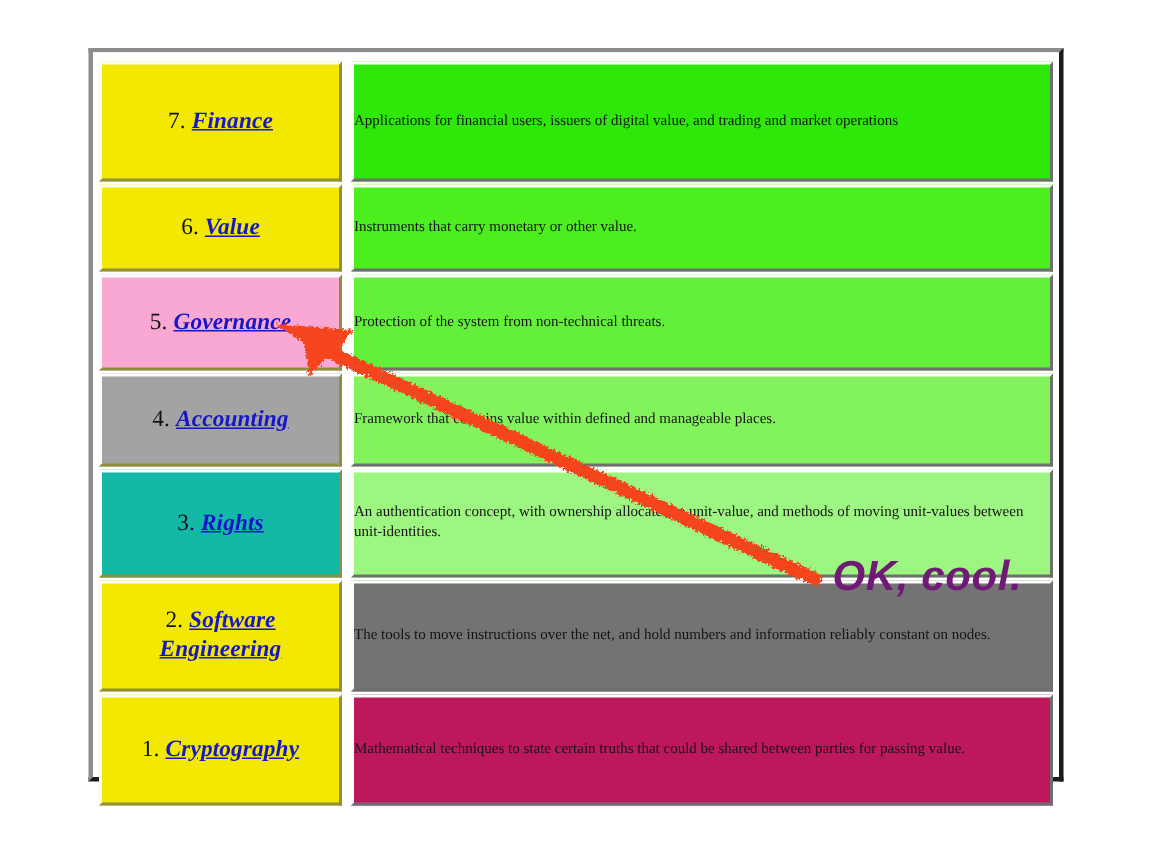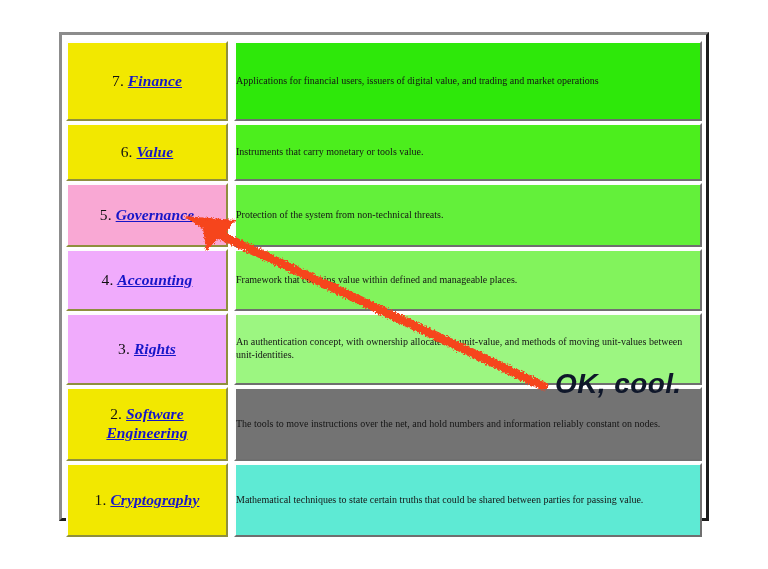--- a/index.html
+++ b/index.html
@@ -110,21 +110,21 @@
     pointer-events: none;
   }
   #annot-text {
     position: absolute;
     left: 555px;
     top: 368px;
     font-family: "Liberation Sans", "DejaVu Sans", sans-serif;
     font-style: italic;
     font-weight: bold;
     font-size: 28px;
-    color: #0f172a;
+    color: #701a75;
     white-space: nowrap;
     letter-spacing: 0.4px;
   }
 </style>
 </head>
 <body>
 
 <div id="frame-outer">
   <div id="frame-inner">
     <table id="stack-table">
@@ -137,43 +137,43 @@
             <td class="layer-desc-cell" style="background: rgb(46, 232, 10);">
               <div class="layer-desc">Applications for financial users, issuers of digital value, and trading and market operations</div>
             </td>
           </tr>
           <tr style="height: 58px;">
             <td class="layer-name-cell" style="background: rgb(242, 232, 0);">
               <div class="layer-label"><span>6.</span> <span class="layer-title">Value</span></div>
             </td>
             <td class="spacer-cell"></td>
             <td class="layer-desc-cell" style="background: rgb(76, 238, 29);">
-              <div class="layer-desc">Instruments that carry monetary or tools value.</div>
+              <div class="layer-desc">Instruments that carry monetary or other value.</div>
             </td>
           </tr>
           <tr style="height: 64px;">
             <td class="layer-name-cell" style="background: #f9a8d4;">
               <div class="layer-label"><span>5.</span> <span class="layer-title">Governance</span></div>
             </td>
             <td class="spacer-cell"></td>
             <td class="layer-desc-cell" style="background: rgb(99, 240, 58);">
               <div class="layer-desc">Protection of the system from non-technical threats.</div>
             </td>
           </tr>
           <tr style="height: 62px;">
-            <td class="layer-name-cell" style="background: #f0abfc;">
+            <td class="layer-name-cell" style="background: #a3a3a3;">
               <div class="layer-label"><span>4.</span> <span class="layer-title">Accounting</span></div>
             </td>
             <td class="spacer-cell"></td>
             <td class="layer-desc-cell" style="background: rgb(130, 243, 92);">
               <div class="layer-desc">Framework that contains value within defined and manageable places.</div>
             </td>
           </tr>
           <tr style="height: 72px;">
-            <td class="layer-name-cell" style="background: #f0abfc;">
+            <td class="layer-name-cell" style="background: #14b8a6;">
               <div class="layer-label"><span>3.</span> <span class="layer-title">Rights</span></div>
             </td>
             <td class="spacer-cell"></td>
             <td class="layer-desc-cell" style="background: rgb(156, 246, 129);">
               <div class="layer-desc">An authentication concept, with ownership allocated to unit-value, and methods of moving unit-values between unit-identities.</div>
             </td>
           </tr>
           <tr style="height: 74px;">
             <td class="layer-name-cell" style="background: rgb(242, 232, 0);">
               <div class="layer-label"><span>2.</span> <span class="layer-title">Software Engineering</span></div>
@@ -181,21 +181,21 @@
             <td class="spacer-cell"></td>
             <td class="layer-desc-cell" style="background: #737373;">
               <div class="layer-desc">The tools to move instructions over the net, and hold numbers and information reliably constant on nodes.</div>
             </td>
           </tr>
           <tr style="height: 74px;">
             <td class="layer-name-cell" style="background: rgb(242, 232, 0); text-align: center;">
               <div class="layer-label"><span>1.</span> <span class="layer-title">Cryptography</span></div>
             </td>
             <td class="spacer-cell"></td>
-            <td class="layer-desc-cell" style="background: #5eead4;">
+            <td class="layer-desc-cell" style="background: #be185d;">
               <div class="layer-desc">Mathematical techniques to state certain truths that could be shared between parties for passing value.</div>
             </td>
           </tr>
         </tbody>
     </table>
   </div>
 </div>
 
 <div id="annotation-layer">
   <svg id="arrow-svg" width="768" height="569" viewBox="0 0 768 569" style="position:absolute;left:0;top:0;">

